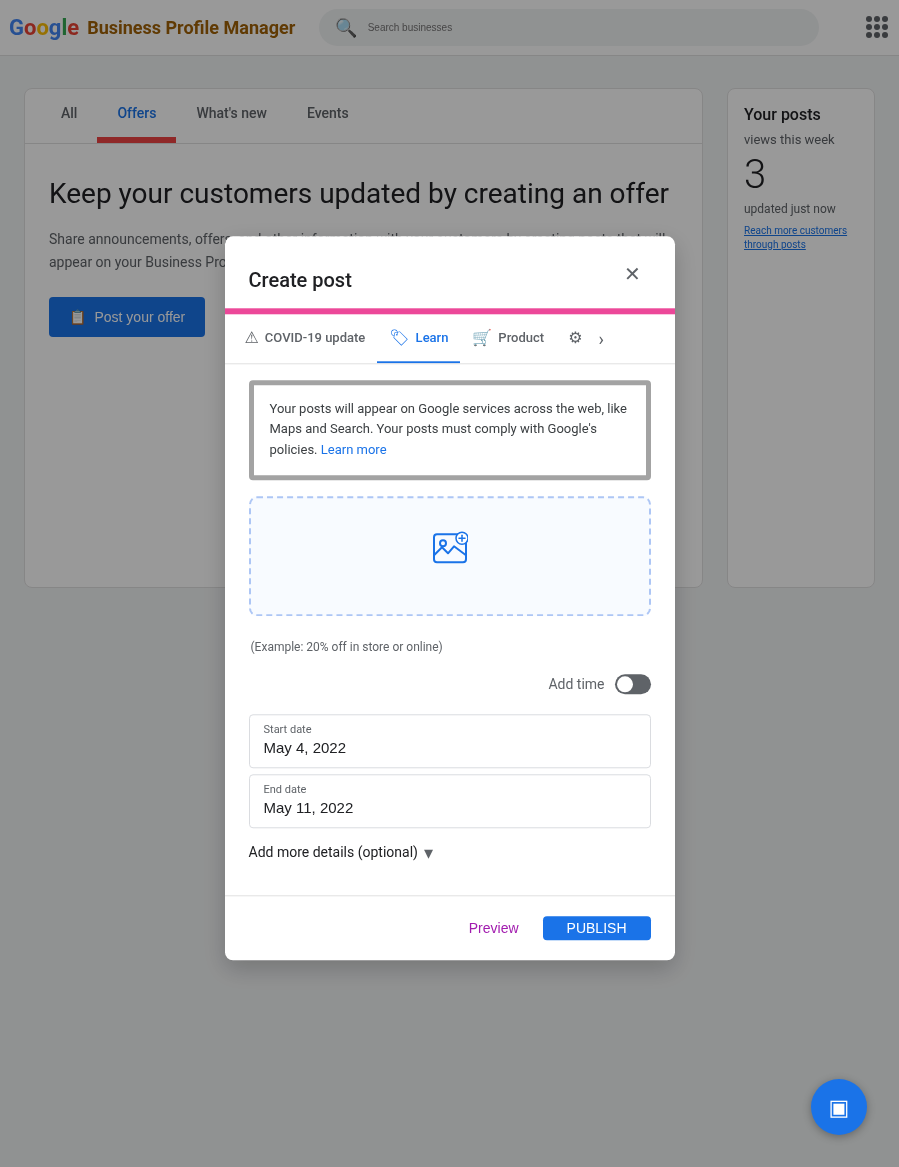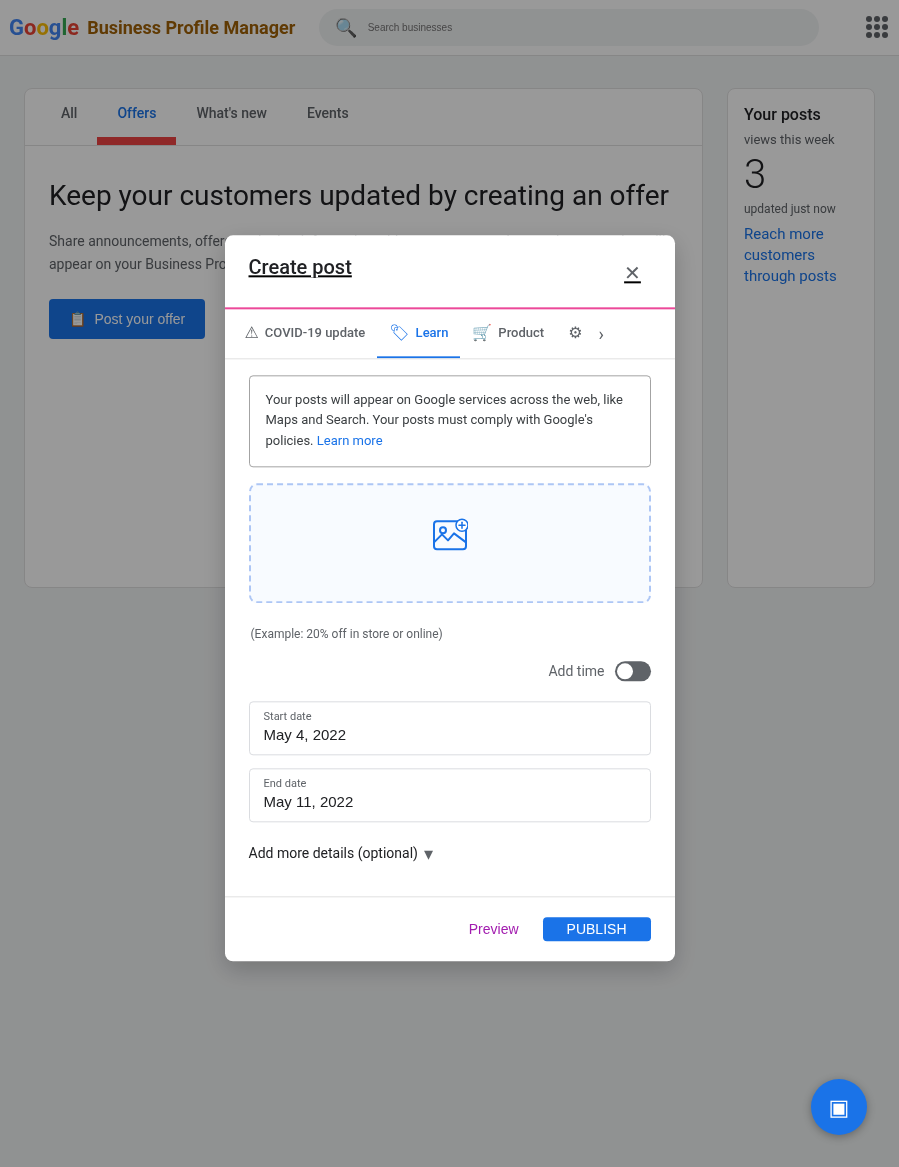--- a/index.html
+++ b/index.html
@@ -109,21 +109,21 @@
     .tab {
       padding: 16px 20px;
       font-size: 14px;
       color: #5f6368;
       cursor: pointer;
       border-bottom: 2px solid transparent;
       font-weight: 500;
     }
     .tab.active {
       color: #1a73e8;
-      border-bottom: 8px solid #ef4444;
+      border-bottom: 6px solid #ef4444;
     }
 
     
     .left-body {
       padding: 32px 24px;
     }
     .left-body h2 {
       font-size: 28px;
       font-weight: 400;
       color: #202124;
@@ -174,24 +174,25 @@
       font-weight: 300;
       color: #202124;
       margin-bottom: 4px;
     }
     .updated-label {
       font-size: 12px;
       color: #5f6368;
       margin-bottom: 8px;
     }
     .reach-more {
-      font-size: 15px;
+      font-size: 10px;
       color: #1a73e8;
       cursor: pointer;
       line-height: 1.4;
+      text-decoration: underline;
     }
 
     
     .overlay {
       position: fixed;
       top: 0; left: 0;
       width: 100%; height: 100%;
       background: rgba(0,0,0,0.4);
       z-index: 100;
     }
@@ -205,25 +206,24 @@
       background: #fff;
       border-radius: 8px;
       width: 450px;
       max-height: 90vh;
       overflow-y: auto;
       z-index: 200;
       box-shadow: 0 8px 24px rgba(0,0,0,0.2);
     }
     .dialog-header {
       display: flex;
-      align-items: flex-start;
+      align-items: flex-end;
       justify-content: space-between;
       padding: 20px 24px 16px;
-      border-bottom: 2px solid #ec4899;
-      text-decoration: underline;
+      border-bottom: 6px solid #ec4899;
     }
     .dialog-title {
       font-size: 20px;
       font-weight: 500;
       color: #202124;
     }
     .close-btn {
       width: 36px;
       height: 36px;
       border-radius: 50%;
@@ -272,21 +272,21 @@
     }
 
     
     .dialog-body {
       padding: 16px 24px;
     }
 
     
     .info-box {
       background: #fff;
-      border: 1px solid #a3a3a3;
+      border: 5px solid #a3a3a3;
       border-radius: 4px;
       padding: 14px 16px;
       font-size: 13px;
       color: #3c4043;
       line-height: 1.6;
       margin-bottom: 16px;
     }
     .info-box a {
       color: #1a73e8;
       text-decoration: none;
@@ -369,21 +369,21 @@
       top: 2px;
       left: 2px;
     }
 
     
     .date-field-wrapper {
       position: relative;
       border: 1px solid #dadce0;
       border-radius: 4px;
       padding: 8px 14px 10px;
-      margin-bottom: 13px;
+      margin-bottom: 6px;
     }
     .date-field-label {
       font-size: 11px;
       color: #5f6368;
       margin-bottom: 2px;
     }
     .date-field-input {
       width: 100%;
       border: none;
       outline: none;

